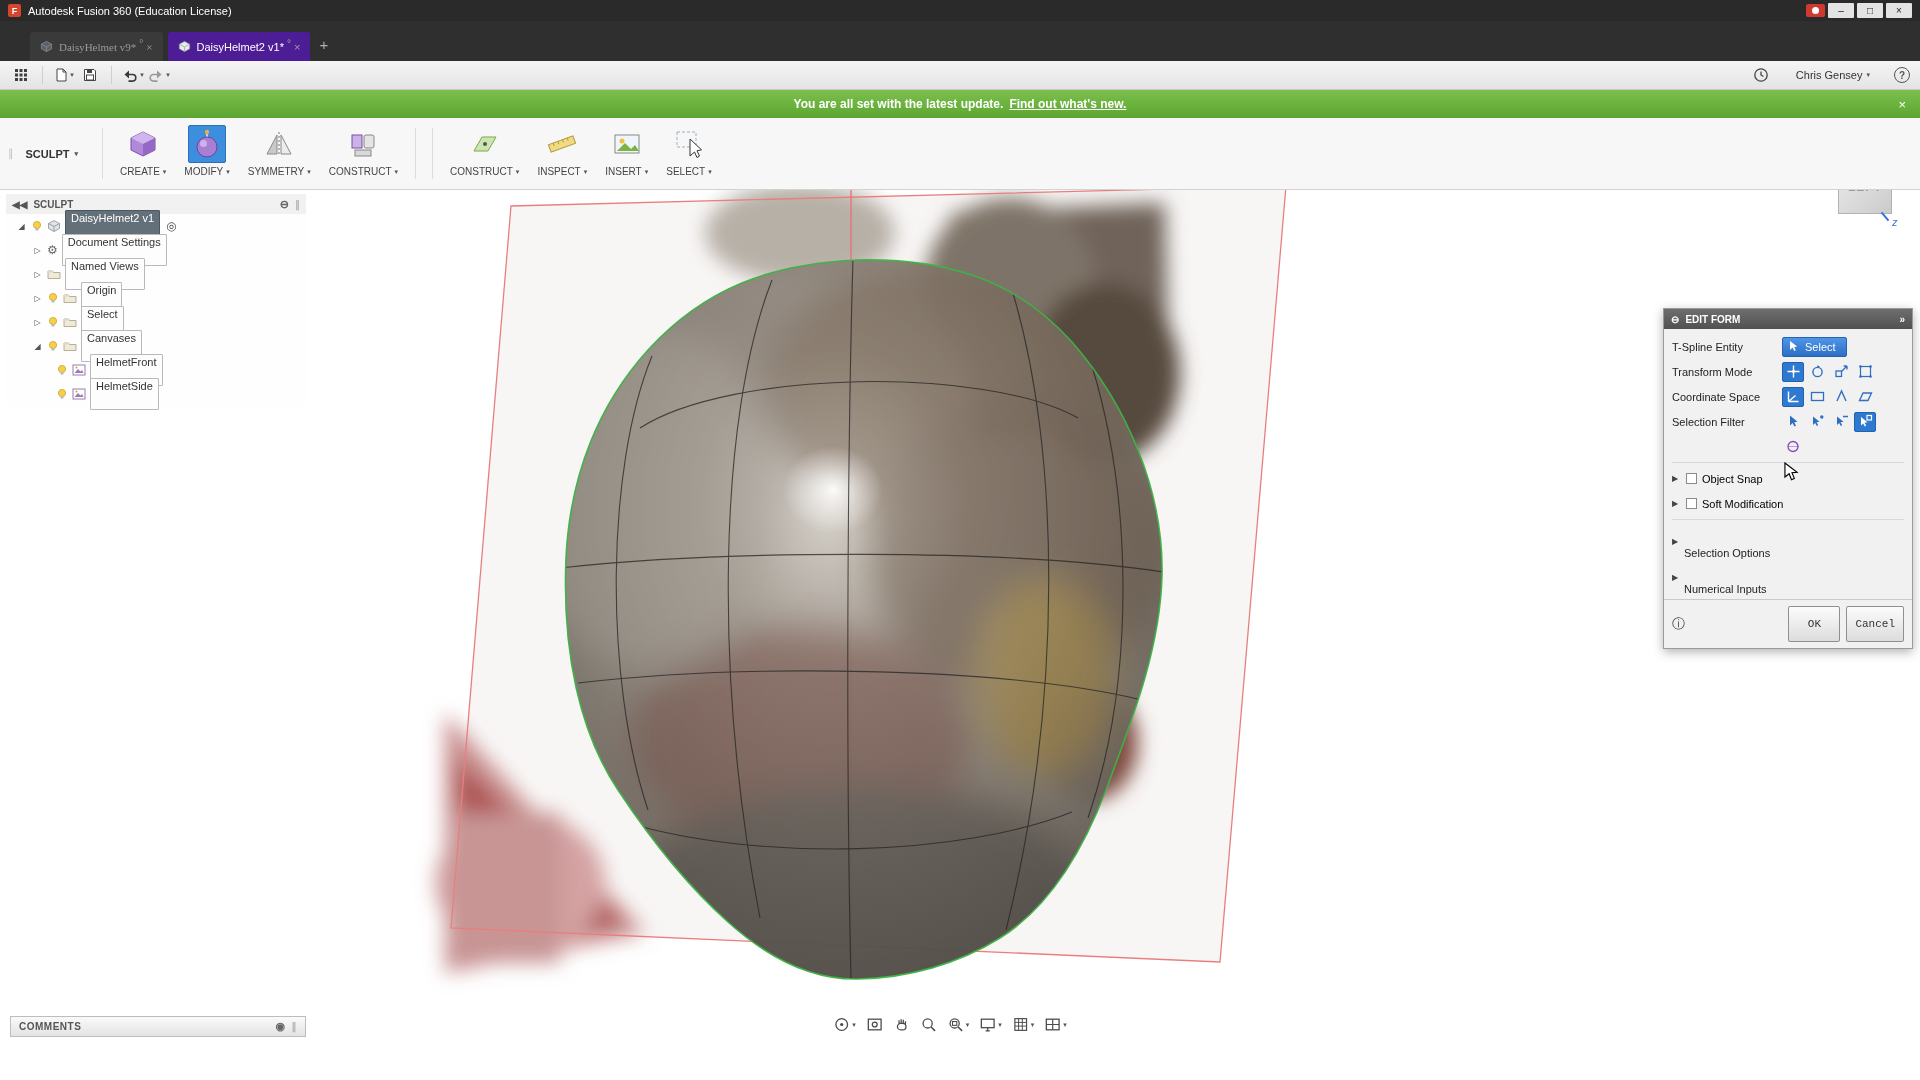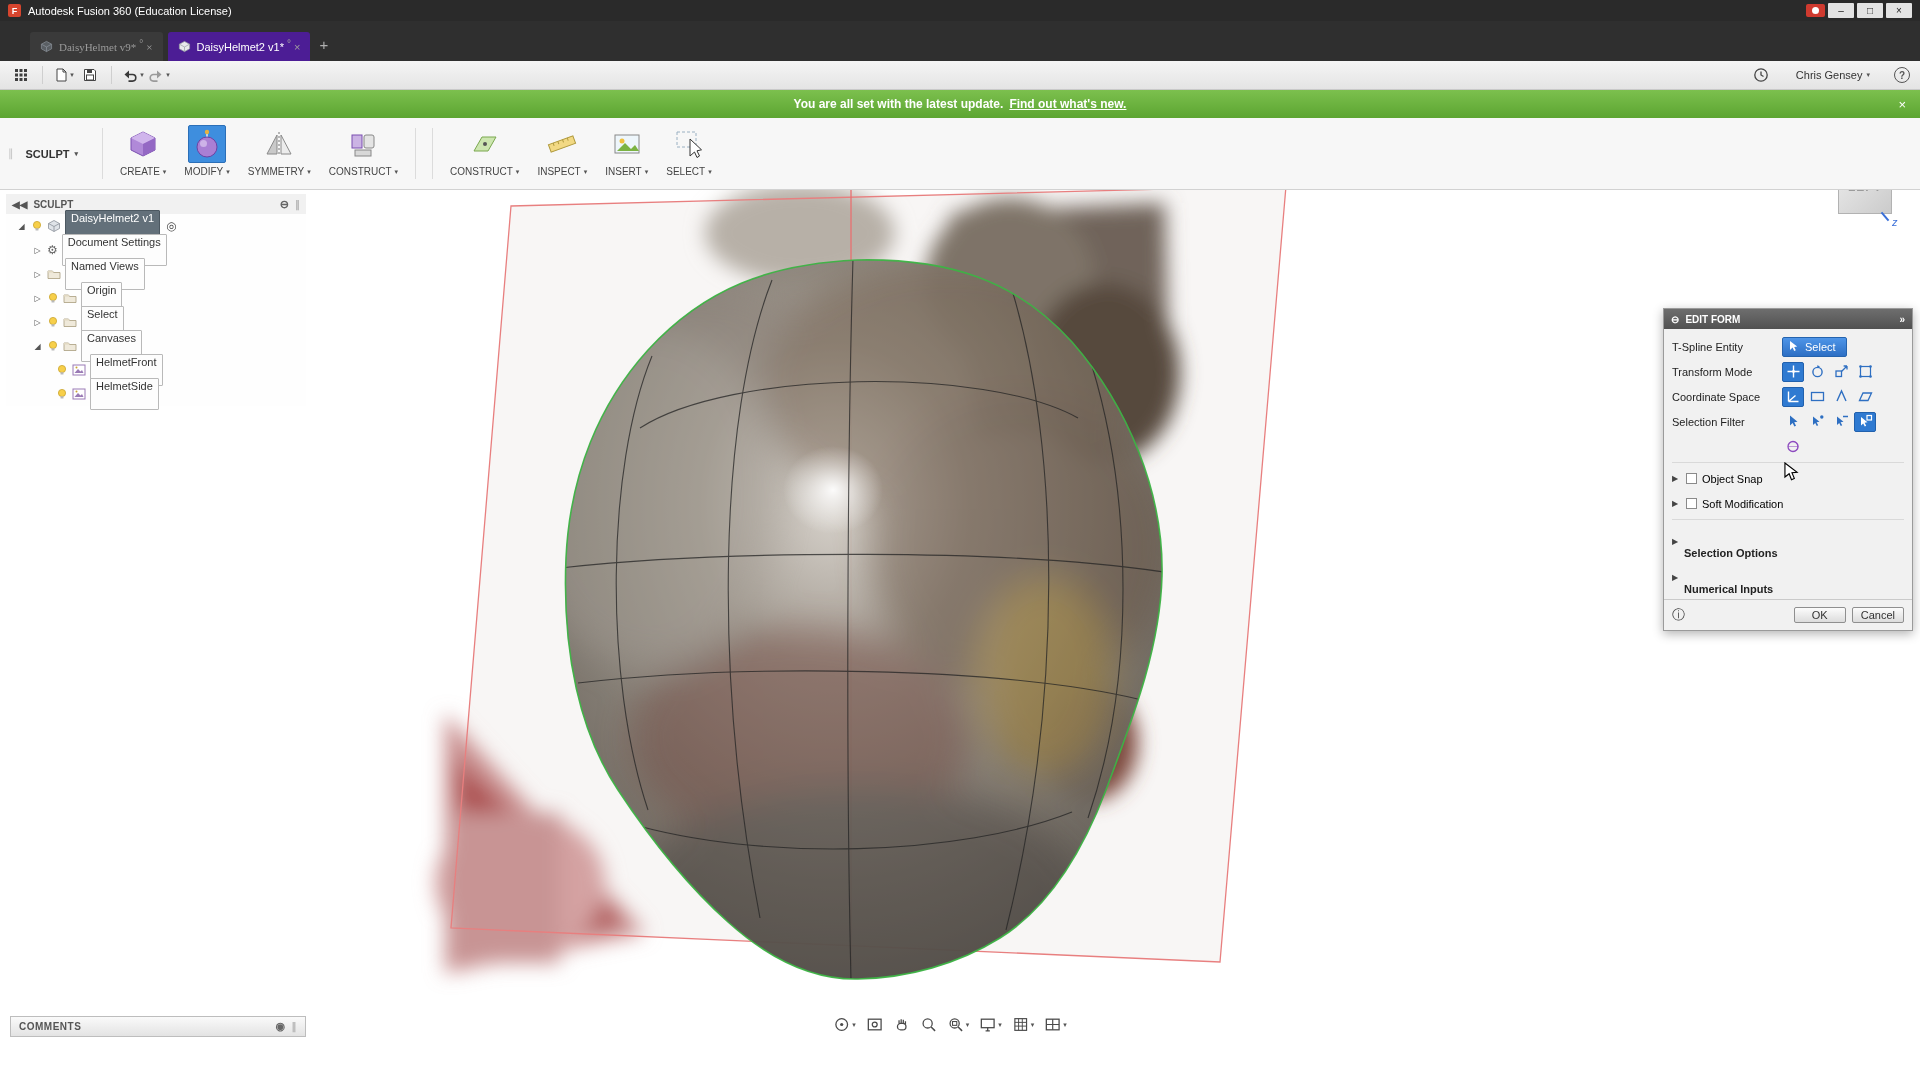--- a/index.html
+++ b/index.html
@@ -78,24 +78,24 @@
   .efrow { display:flex; align-items:center; min-height:25px; }
   .eflabel { width:110px; color:#222; }
   .efbtns { display:flex; align-items:center; gap:2px; }
   .efbtn { width:22px; height:20px; display:flex; align-items:center; justify-content:center; color:#2e6fc2; border:1px solid transparent; border-radius:2px; }
   .efbtn.sel { background:#2f7ad1; border-color:#2161ad; color:#fff; }
   .efbtn.purple { color:#8d4bbf; }
   .efbtn svg { width:15px; height:15px; }
   .selectbtn { height:20px; display:flex; align-items:center; gap:5px; padding:0 10px 0 6px; background:linear-gradient(#4e95e8,#2d6fc4); border:1px solid #2463ae; border-radius:2px; color:#fff; }
   .dsep { height:1px; background:#d9d9d9; margin:3px 0; }
   .cb { width:11px; height:11px; border:1px solid #8a8a8a; background:#fff; margin:0 5px 0 2px; }
-  .efsec { font-weight:bold; color:#222;margin-top:24px; }
+  .efsec { font-weight:normal; color:#222;margin-top:24px; }
   .dtw { width:12px; font-size:8px; color:#444; }
   .dfooter { border-top:1px solid #cacaca; display:flex; align-items:center; padding:6px 8px; gap:6px; }
-  .btn { min-width:52px; height:16px; display:flex; align-items:center; justify-content:center; background:linear-gradient(#fcfcfc,#dcdcdc); border:1px solid #8f8f8f; border-radius:2px; color:#333; padding:0 8px; }
+  .btn { min-width:52px; height:36px; display:flex; align-items:center; justify-content:center; background:linear-gradient(#fcfcfc,#dcdcdc); border:1px solid #8f8f8f; border-radius:2px; color:#333; padding:0 8px;font-family:Liberation Mono, monospace; }
   .infoi { color:#444; font-size:13px; }
 
   
   .comments { position:absolute; left:10px; top:1016px; width:296px; height:21px; z-index:3; background:linear-gradient(#fafafa,#e3e3e3); border:1px solid #bdbdbd; display:flex; align-items:center; gap:6px; padding:0 8px; font-size:10px; color:#555; font-weight:bold; letter-spacing:0.5px; }
   .navbar { position:absolute; left:950px; top:1016px; transform:translateX(-50%); z-index:3; display:flex; align-items:center; gap:10px; }
   .nbtn { display:flex; align-items:center; gap:2px; }
   .nbtn svg { width:17px; height:17px; }
 
   .cursor { position:absolute; left:1784px; top:462px; z-index:10; width:15px; }
 </style>

